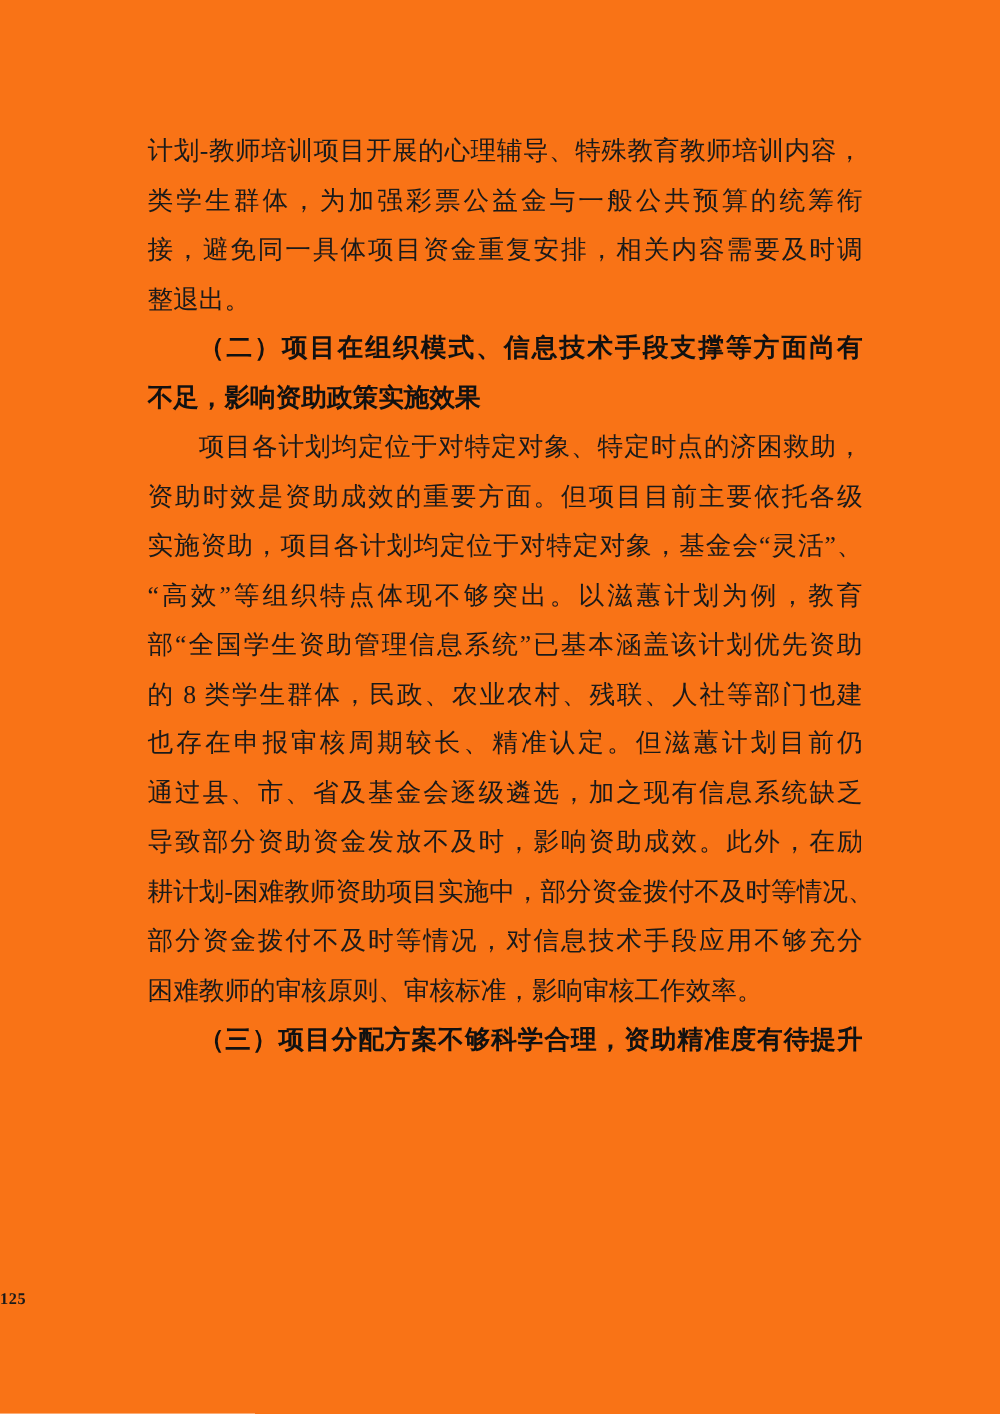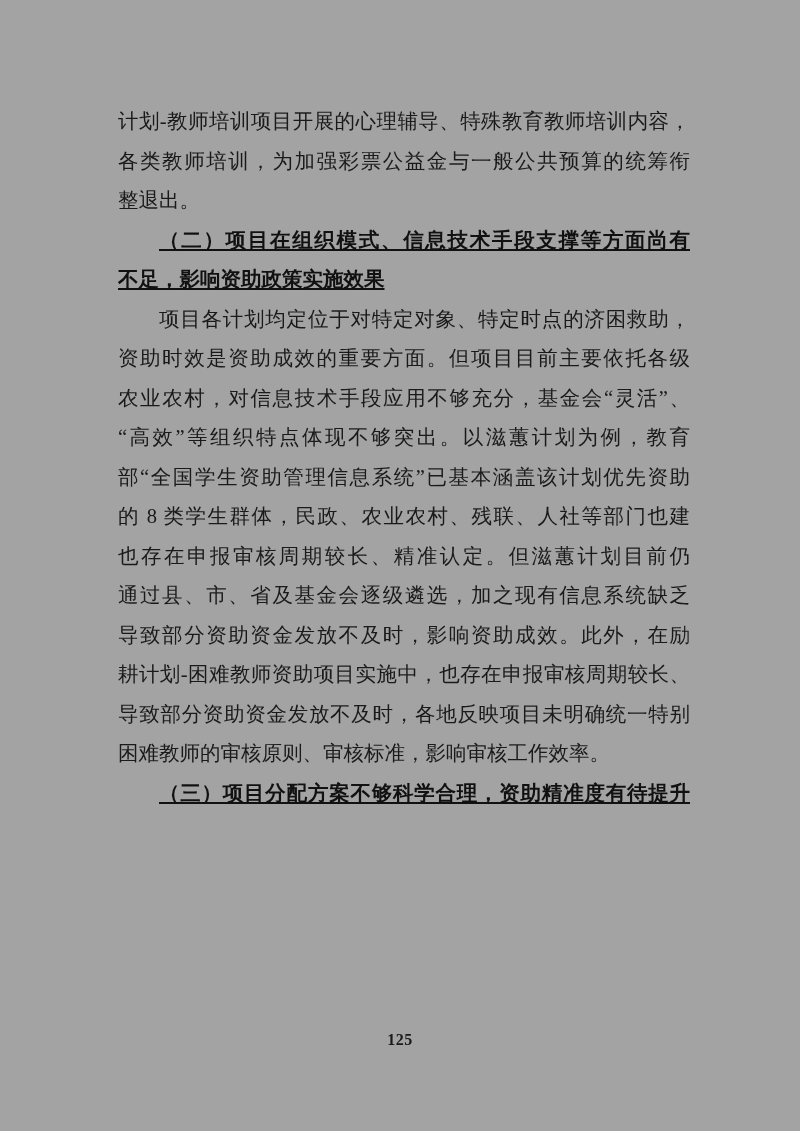--- a/index.html
+++ b/index.html
@@ -4,21 +4,21 @@
 <style>
   html, body {
     margin: 0;
     padding: 0;
     background: #ffffff;
   }
   .page {
     position: relative;
     width: 800px;
     height: 1131px;
-    background: #a3a3a3;
+    background: #f97316;
     overflow: hidden;
     font-family: "Liberation Serif", serif;
   }
   .text-block {
     position: absolute;
     left: 118px;
     top: 102px;
     width: 572px;
   }
   .line {
@@ -34,53 +34,53 @@
   }
   .line.lastline {
     text-align-last: left;
   }
   .line.indent {
     text-indent: 2em;
   }
   .line.heading {
     font-weight: bold;
     color: #111111;
-    text-decoration: underline;
   }
   .page-number {
     position: absolute;
     top: 1031px;
     left: 0;
     width: 100%;
-    text-align: center;
+    text-align: left;
     font-family: "Liberation Serif", serif;
-    font-size: 16px;
+    font-size: 13px;
     font-weight: 600;
     color: #1a1a1a;
     letter-spacing: 0.5px;
   }
 </style>
 </head>
 <body>
 
 <div class="page">
   <div class="text-block">
       <div class="line">计划-教师培训项目开展的心理辅导、特殊教育教师培训内容，</div>
-      <div class="line">各类教师培训，为加强彩票公益金与一般公共预算的统筹衔</div>
+      <div class="line">类学生群体，为加强彩票公益金与一般公共预算的统筹衔</div>
+      <div class="line">接，避免同一具体项目资金重复安排，相关内容需要及时调</div>
       <div class="line lastline">整退出。</div>
       <div class="line heading indent">（二）项目在组织模式、信息技术手段支撑等方面尚有</div>
       <div class="line heading lastline">不足，影响资助政策实施效果</div>
       <div class="line indent">项目各计划均定位于对特定对象、特定时点的济困救助，</div>
       <div class="line">资助时效是资助成效的重要方面。但项目目前主要依托各级</div>
-      <div class="line">农业农村，对信息技术手段应用不够充分，基金会“灵活”、</div>
+      <div class="line">实施资助，项目各计划均定位于对特定对象，基金会“灵活”、</div>
       <div class="line">“高效”等组织特点体现不够突出。以滋蕙计划为例，教育</div>
       <div class="line">部“全国学生资助管理信息系统”已基本涵盖该计划优先资助</div>
       <div class="line">的 8 类学生群体，民政、农业农村、残联、人社等部门也建</div>
       <div class="line">也存在申报审核周期较长、精准认定。但滋蕙计划目前仍</div>
       <div class="line">通过县、市、省及基金会逐级遴选，加之现有信息系统缺乏</div>
       <div class="line">导致部分资助资金发放不及时，影响资助成效。此外，在励</div>
-      <div class="line">耕计划-困难教师资助项目实施中，也存在申报审核周期较长、</div>
-      <div class="line">导致部分资助资金发放不及时，各地反映项目未明确统一特别</div>
+      <div class="line">耕计划-困难教师资助项目实施中，部分资金拨付不及时等情况、</div>
+      <div class="line">部分资金拨付不及时等情况，对信息技术手段应用不够充分</div>
       <div class="line lastline">困难教师的审核原则、审核标准，影响审核工作效率。</div>
       <div class="line heading indent">（三）项目分配方案不够科学合理，资助精准度有待提升</div>
     </div>
   <div class="page-number">125</div>
 </div>
 
 </body></html>

